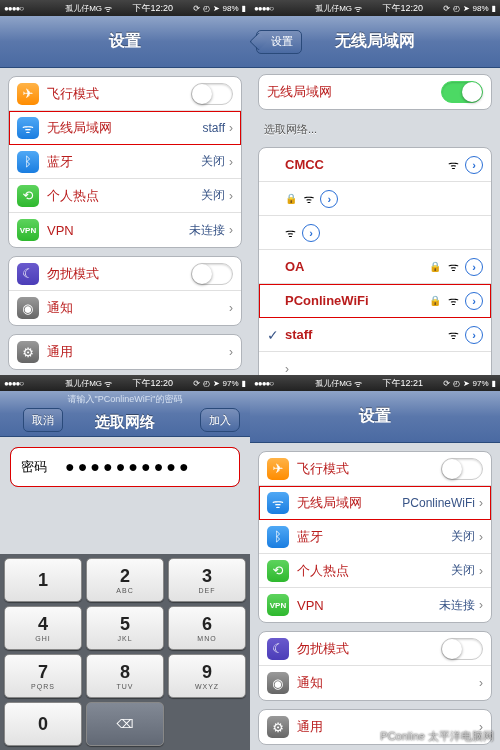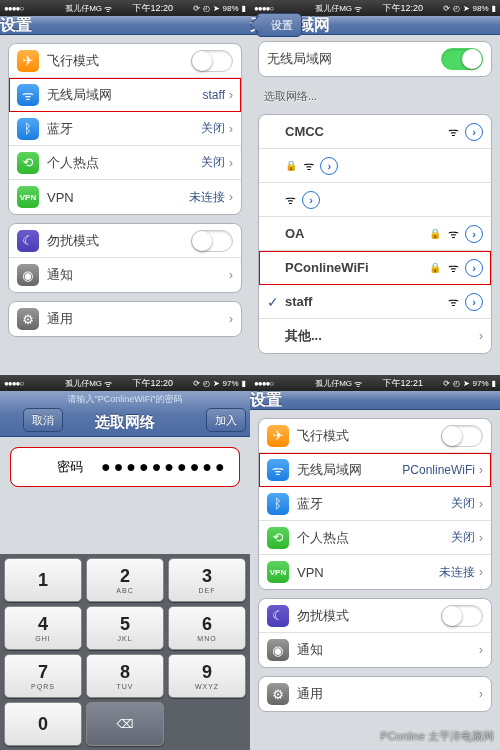--- a/index.html
+++ b/index.html
@@ -4,57 +4,57 @@
 <style>
 *{box-sizing:border-box;margin:0;padding:0;font-family:-apple-system,"Helvetica Neue",Arial,sans-serif;}
 body{width:500px;height:750px;background:#fff;display:flex;flex-wrap:wrap;}
 .pane{width:250px;height:375px;overflow:hidden;position:relative;background:#d7dbe0;display:flex;flex-direction:column;}
 .statusbar{height:16px;background:linear-gradient(#444,#222);color:#fff;font-size:9px;display:flex;align-items:center;padding:0 4px;gap:3px;}
 .sb-left{display:flex;align-items:center;gap:2px;}
 .sb-dots{letter-spacing:-1px;font-size:8px;}
 .sb-carrier{font-size:8px;margin-left:40px;}
 .sb-center{flex:1;text-align:center;font-size:9px;}
 .sb-right{display:flex;align-items:center;gap:3px;font-size:8px;}
-.navbar{height:19px;background:linear-gradient(#8fa4c8,#5a77ab 50%,#4a6aa2);border-bottom:1px solid #2a4a7a;display:flex;align-items:center;justify-content:flex-start;position:relative;color:#fff;}
+.navbar{height:52px;background:linear-gradient(#8fa4c8,#5a77ab 50%,#4a6aa2);border-bottom:1px solid #2a4a7a;display:flex;align-items:center;justify-content:center;position:relative;color:#fff;}
 .nav-title{font-size:16px;font-weight:bold;text-shadow:0 -1px 0 rgba(0,0,0,.4);}
 .nav-subtitle{position:absolute;top:2px;font-size:9px;color:#d5e0f0;left:0;right:0;text-align:center;}
 .nav-btn{position:absolute;height:24px;padding:0 8px;font-size:11px;color:#fff;background:linear-gradient(#7a90ba,#4a6aa2);border:1px solid #2a4a7a;border-radius:5px;display:flex;align-items:center;text-shadow:0 -1px 0 rgba(0,0,0,.3);}
 .nav-btn.left{left:23px;}
-.nav-btn.right{right:4px;}
+.nav-btn.right{right:10px;border-radius:7px;}
 .nav-back{position:absolute;left:6px;height:24px;padding:0 8px 0 14px;font-size:11px;color:#fff;background:linear-gradient(#7a90ba,#4a6aa2);border:1px solid #2a4a7a;border-radius:5px;display:flex;align-items:center;}
 .nav-back:before{content:"";position:absolute;left:-5px;top:4px;width:12px;height:12px;background:linear-gradient(135deg,#7a90ba,#4a6aa2);border-left:1px solid #2a4a7a;border-bottom:1px solid #2a4a7a;transform:rotate(45deg);border-radius:2px;}
 .content{flex:1;overflow:hidden;background:#d7dbe0;}
 .group{margin:8px 8px;border:1px solid #b0b4ba;border-radius:8px;overflow:hidden;background:#fff;}
 .row{height:34px;display:flex;align-items:center;padding:0 8px;border-bottom:1px solid #e0e0e0;position:relative;font-size:13px;}
 .row:last-child{border-bottom:none;}
 .row.hl{outline:1.5px solid #d00;outline-offset:-1px;z-index:2;}
 .sect{font-size:11px;color:#555;padding:4px 14px 2px;text-shadow:0 1px 0 #fff;}
 .icn{width:22px;height:22px;border-radius:5px;margin-right:8px;display:flex;align-items:center;justify-content:center;font-size:13px;color:#fff;flex-shrink:0;}
 .i-air{background:linear-gradient(#ffb347,#ff8c00);}
 .i-wifi{background:linear-gradient(#4fa8f5,#1a7de0);}
 .i-bt{background:linear-gradient(#4fa8f5,#1a7de0);}
 .i-hot{background:linear-gradient(#5dd35d,#2eb82e);}
 .i-vpn{background:linear-gradient(#5dd35d,#2eb82e);font-size:8px;font-weight:bold;}
 .i-dnd{background:linear-gradient(#6a5acd,#4b3db8);}
 .i-notif{background:linear-gradient(#999,#666);}
 .i-gen{background:linear-gradient(#999,#666);}
-.lbl{flex:1;color:#404040;}
+.lbl{flex:1;color:#b91c1c;}
 .val{color:#385487;font-size:12px;margin-right:4px;}
 .chev{color:#888;font-size:12px;}
 .toggle{width:42px;height:22px;border-radius:11px;background:#fff;border:1px solid #ccc;position:relative;box-shadow:inset 0 1px 2px rgba(0,0,0,.15);}
 .toggle.on{background:#4cd964;border-color:#4cd964;}
 .knob{width:20px;height:20px;border-radius:50%;background:#fff;position:absolute;top:0;left:0;box-shadow:0 1px 3px rgba(0,0,0,.4);}
 .toggle.on .knob{left:auto;right:0;}
 .wifi-sig{font-size:12px;color:#000;margin-right:6px;}
 .lock{font-size:10px;color:#000;margin-right:6px;}
 .detail-btn{width:18px;height:18px;border:1.5px solid #2a6fd6;border-radius:50%;color:#2a6fd6;font-size:11px;font-weight:bold;display:flex;align-items:center;justify-content:center;}
 .check{color:#385487;font-size:14px;margin-right:6px;width:12px;}
 .pwrow{margin:10px;border:1px solid #b0b4ba;border-radius:8px;background:#fff;height:40px;display:flex;align-items:center;padding:0 10px;font-size:13px;}
 .pwrow.hl{outline:1.5px solid #d00;outline-offset:-1px;}
-.pwlbl{width:44px;margin-left:36px;}
+.pwlbl{width:44px;}
 .pwval{letter-spacing:3px;font-size:16px;}
 .keypad{background:#5c6168;padding:4px;display:grid;grid-template-columns:repeat(3,1fr);gap:4px;}
 .key{height:44px;background:linear-gradient(#fafafa,#e2e2e2);border:1px solid #888;border-radius:5px;display:flex;flex-direction:column;align-items:center;justify-content:center;box-shadow:0 1px 1px rgba(0,0,0,.4);}
 .keyn{font-size:18px;font-weight:bold;color:#222;}
 .keyl{font-size:7px;color:#555;letter-spacing:1px;}
 .key.dark{background:linear-gradient(#828995,#626975);}
 .key.dark .keyn{color:#fff;font-size:12px;font-weight:normal;}
 .watermark{position:absolute;right:6px;bottom:6px;font-size:11px;color:rgba(255,255,255,.6);text-shadow:0 0 2px #000;pointer-events:none;text-align:center;}
 </style>
 </head>
@@ -200,21 +200,20 @@
           <span class="detail-btn">›</span>
         </div>
         <div class="row">
           <span class="check">✓</span>
           <span class="lbl" style="font-weight:bold;">staff</span>
           <span class="wifi-sig">ᯤ</span>
           <span class="detail-btn">›</span>
         </div>
         <div class="row">
           <span class="check"></span>
-          <span class="lbl" style="font-weight:bold;">其他...</span>
           <span class="chev">›</span>
         </div>
       </div>
  </div>
 </div>
 
 <div class="pane">
  <div class="statusbar">
   <span class="sb-left">
         <span class="sb-dots">●●●●○</span>

